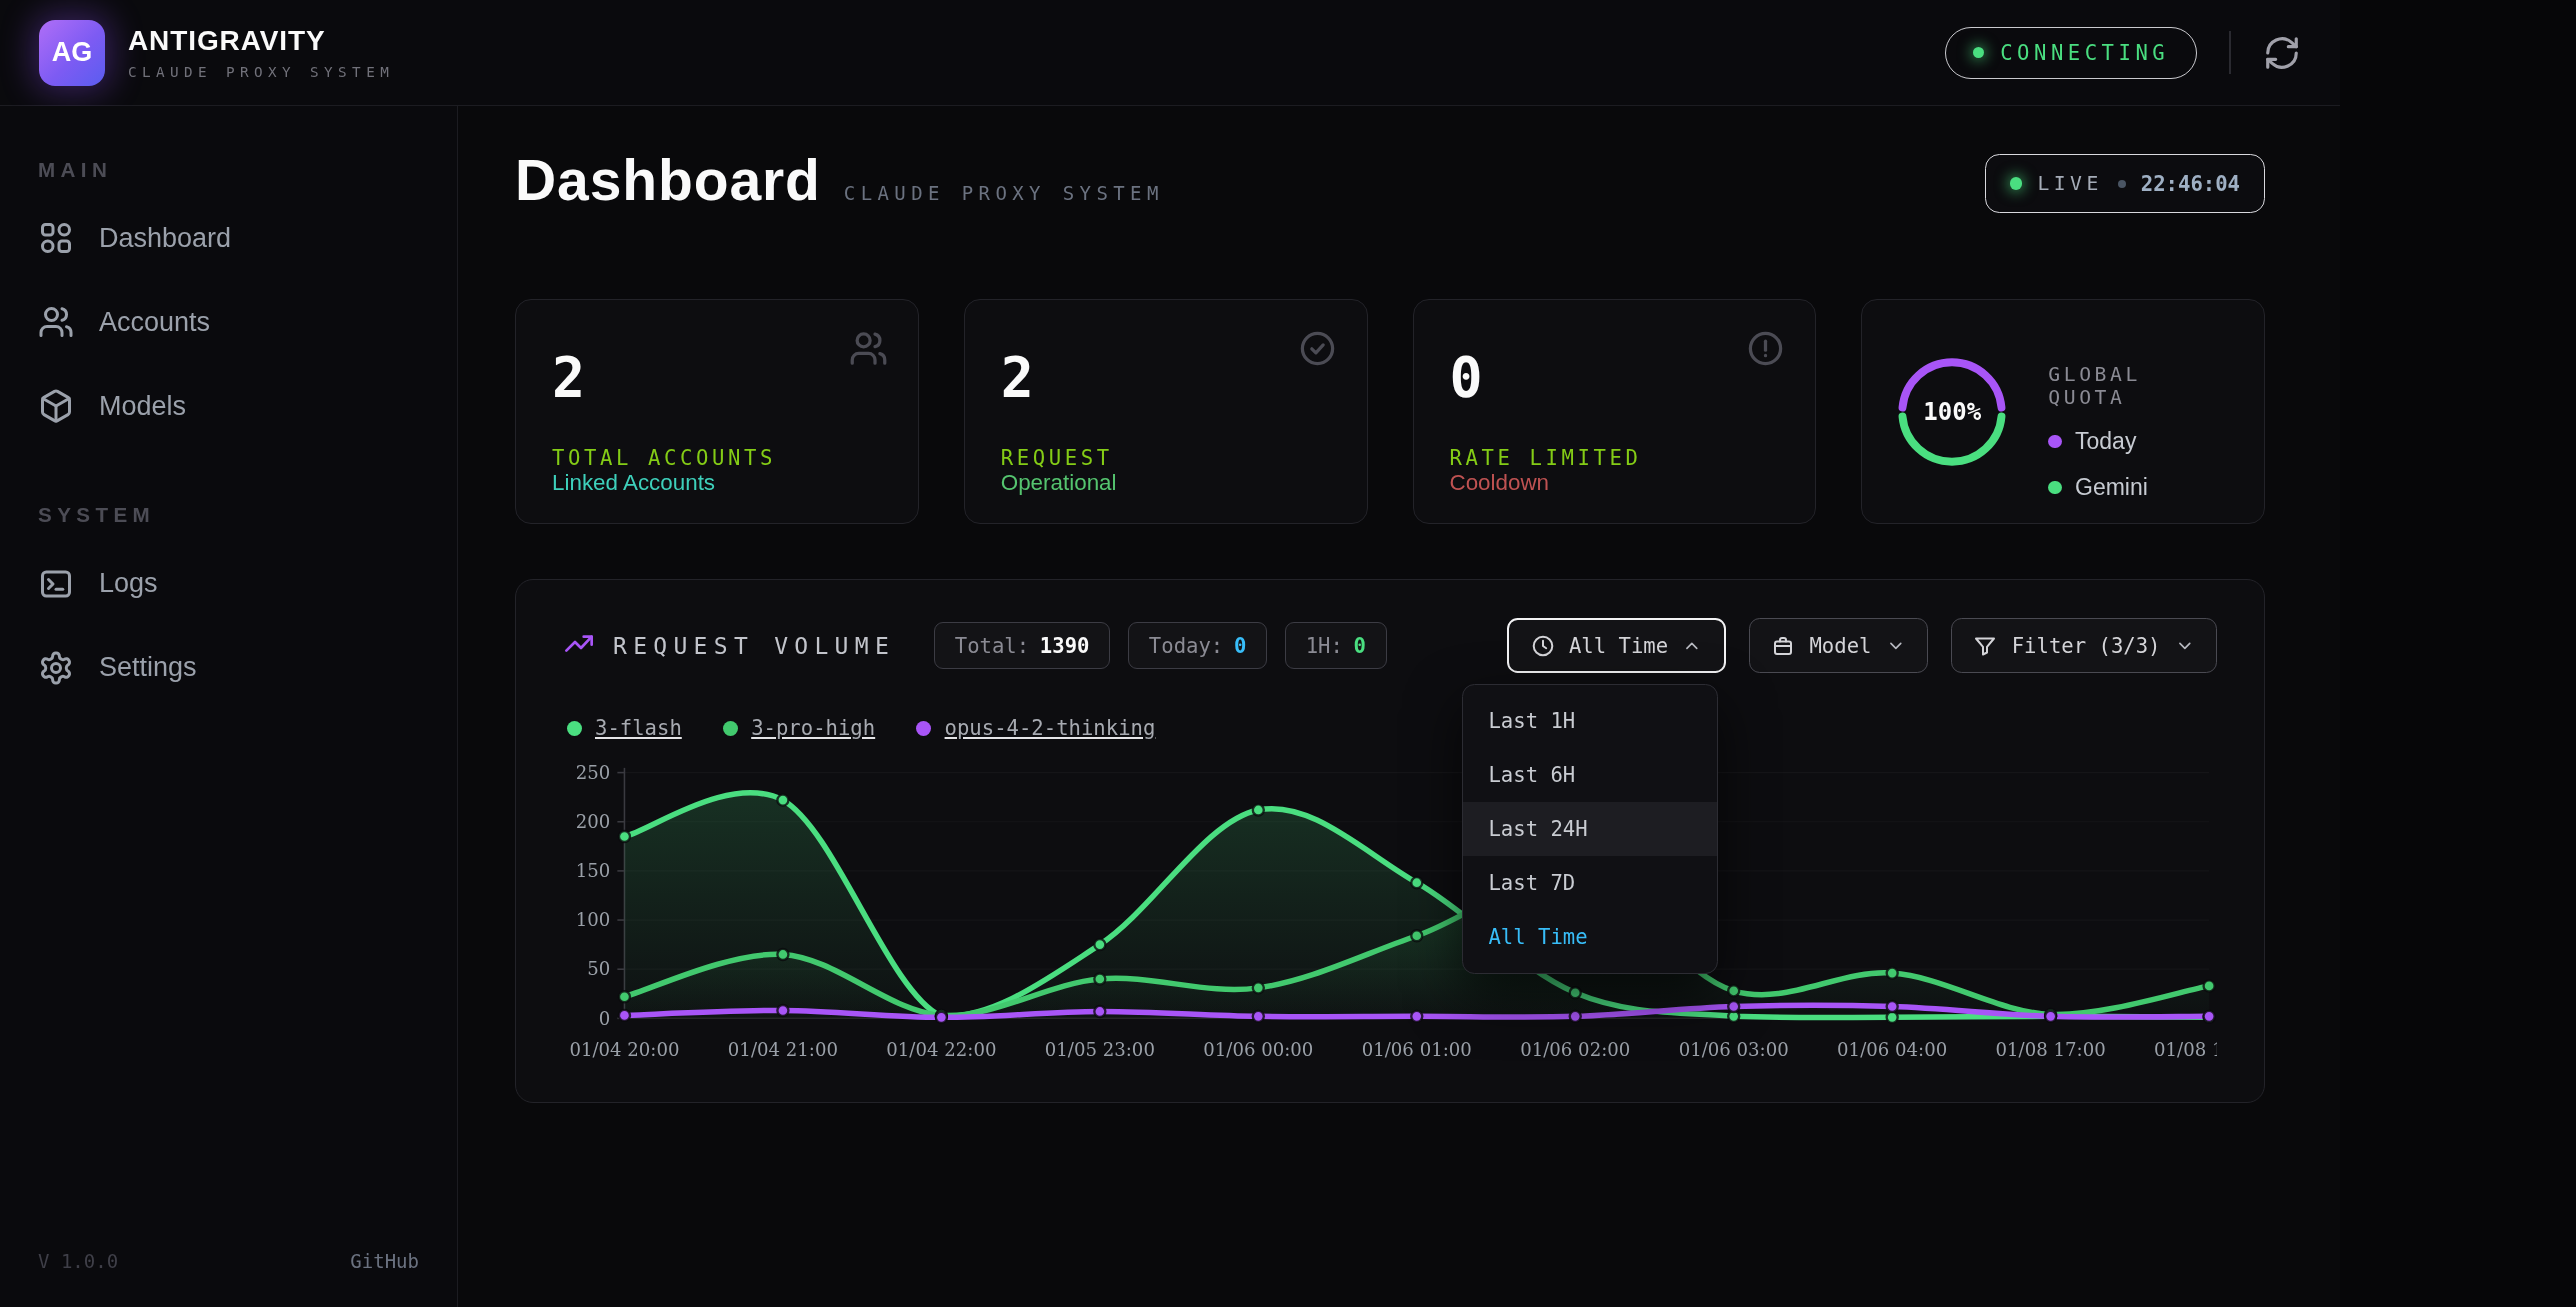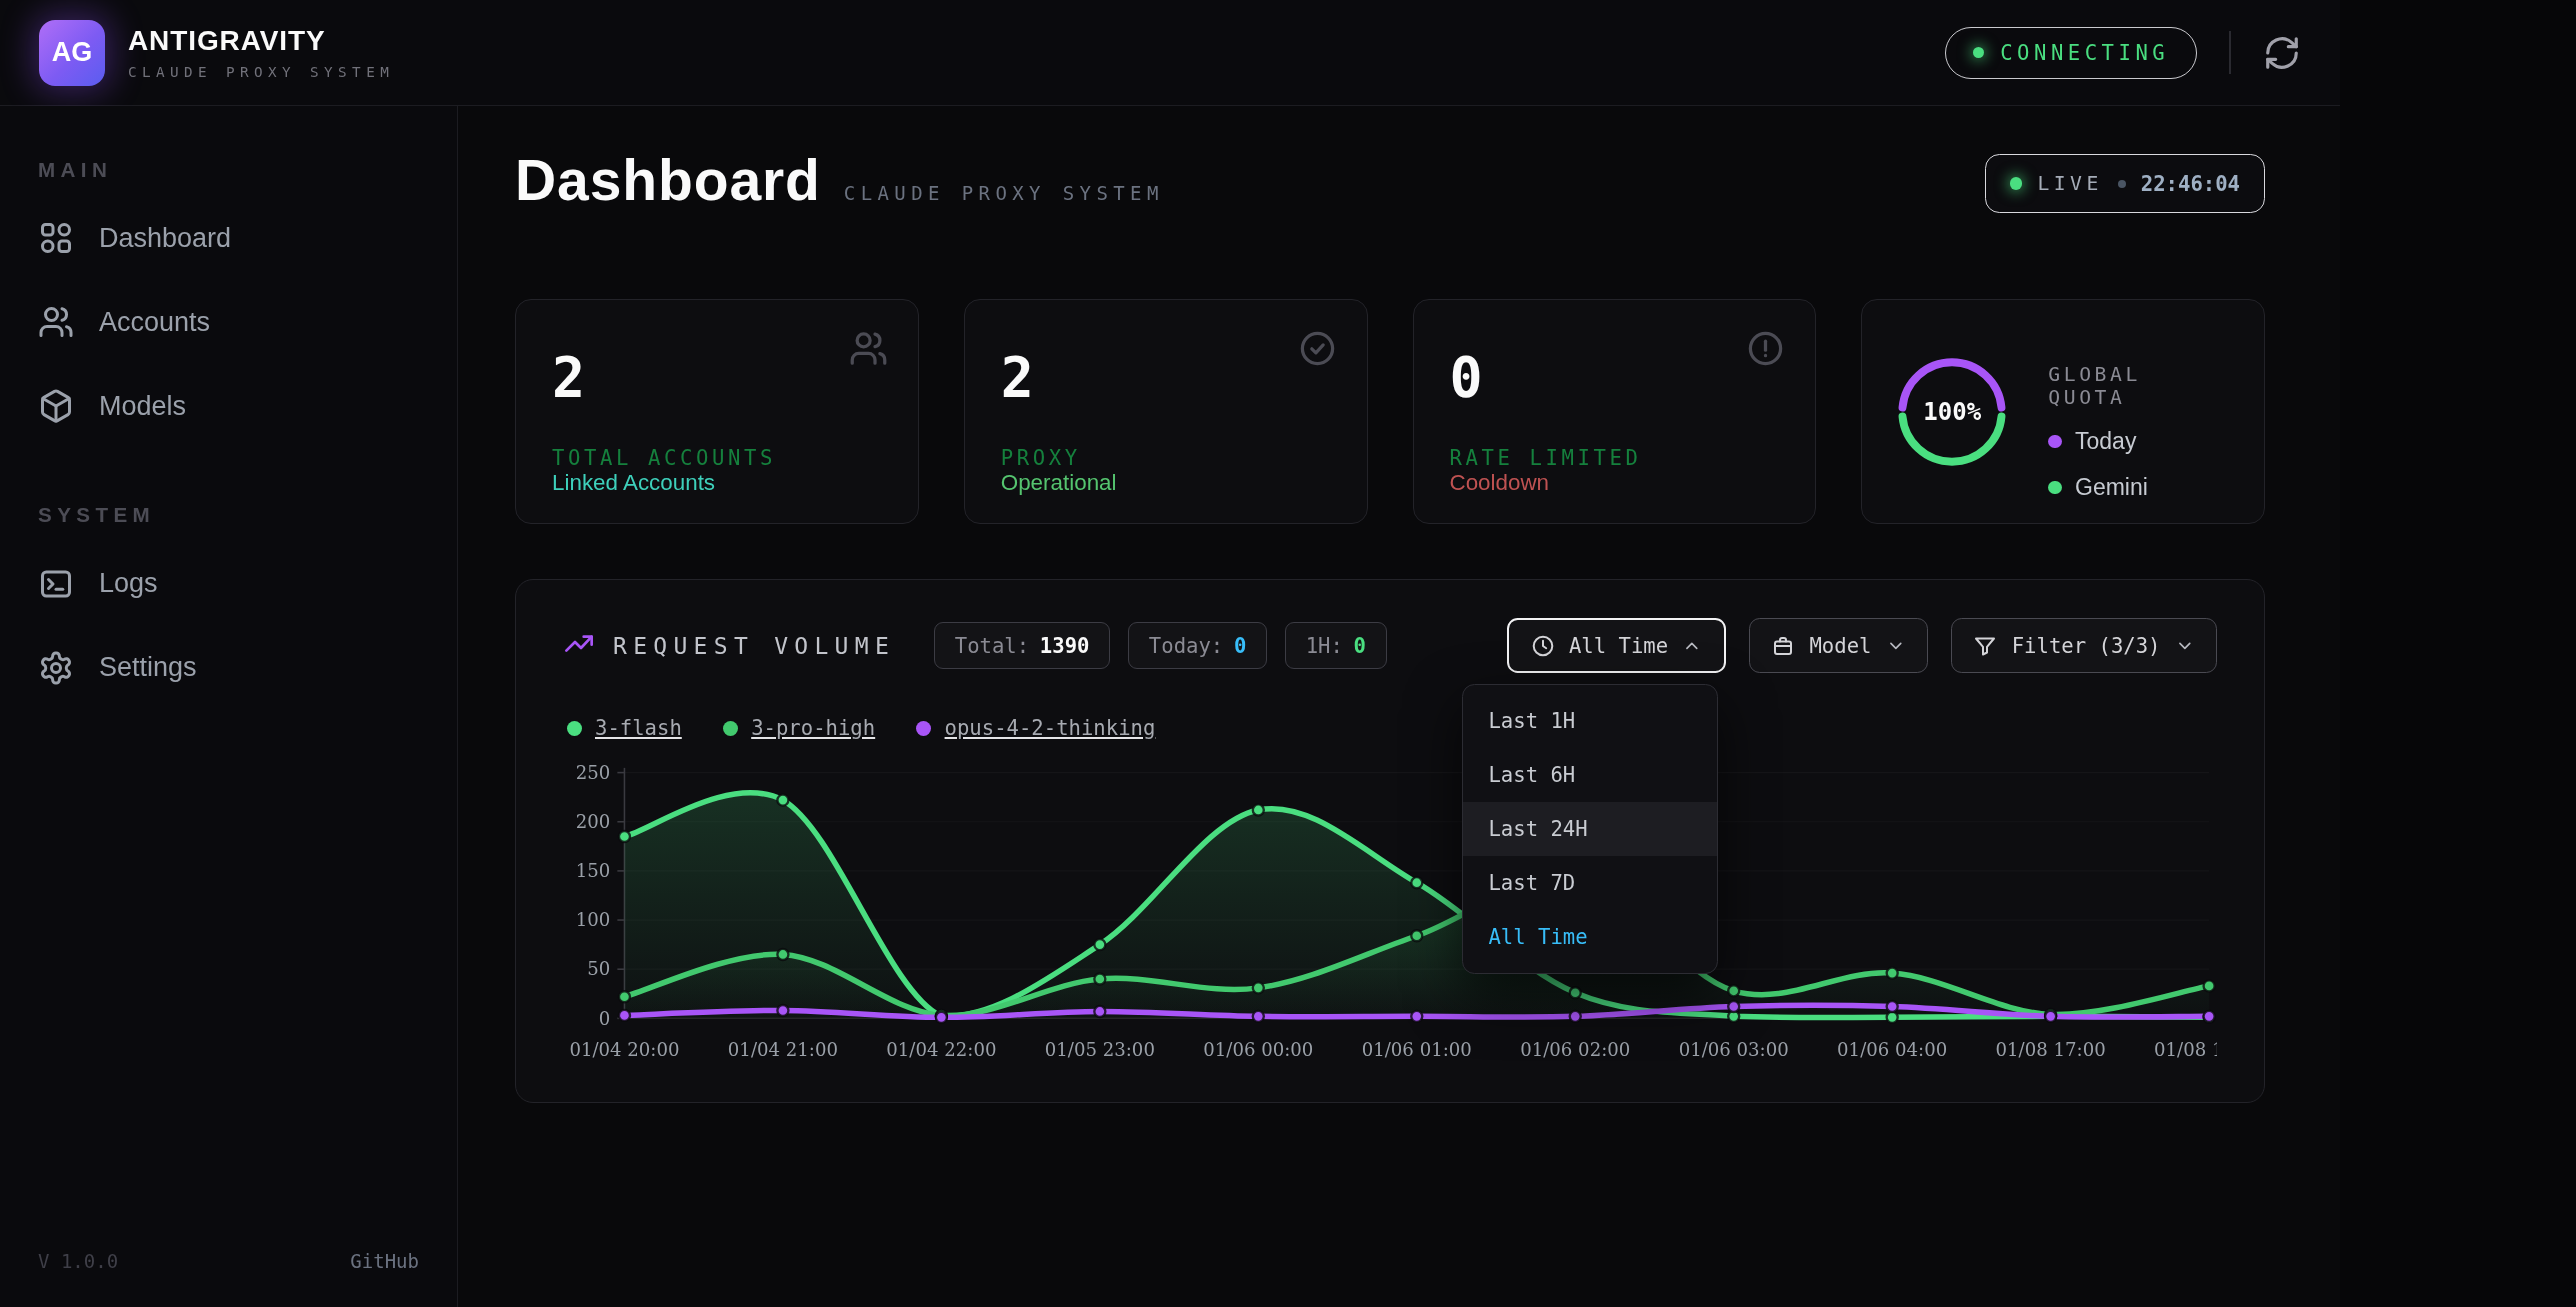--- a/index.html
+++ b/index.html
@@ -76,21 +76,21 @@
 
   
   .stats { margin-top:86px; display:grid; grid-template-columns:repeat(4,1fr); gap:45px; }
   .card {
     position:relative; height:225px; border:1.3px solid #232329; border-radius:16px;
     background:#0d0d10; padding:30px 36px;
   }
   .card .corner-icon { position:absolute; top:29px; right:30px; width:39px; height:39px; color:#4b4b54; }
   .card .corner-icon svg { width:100%; height:100%; }
   .card .value { margin-top:19.7px; font-size:55px; font-weight:bold; color:#fafafa; line-height:1; }
-  .card .label { margin-top:41px; font-size:20.6px; letter-spacing:3.6px; color:#15803d; }
+  .card .label { margin-top:41px; font-size:20.6px; letter-spacing:3.6px; color:#84cc16; }
   .card .sub { margin-top:0; font-size:22.4px; }
 
   .quota-card { display:flex; align-items:center; gap:38px; padding:30px 32px; }
   .ring-wrap { position:relative; width:116px; height:116px; flex:0 0 116px; }
   .ring-wrap svg { width:116px; height:116px; }
   .ring-center {
     position:absolute; inset:0; display:flex; align-items:center; justify-content:center;
     font-size:24px; font-weight:bold; color:#fafafa;
   }
   .quota-info .label { font-size:19.7px; letter-spacing:3.6px; color:#8b8b94; }
@@ -255,21 +255,21 @@
             <div class="value mono">2</div>
             <div class="label mono">TOTAL ACCOUNTS</div>
             <div class="sub" style="color: rgb(62, 208, 187);">Linked Accounts</div>
           </div>
           <div class="card">
             <div class="corner-icon"><svg viewBox="0 0 24 24" fill="none" stroke="currentColor" stroke-width="2" stroke-linecap="round" stroke-linejoin="round">
                 <circle cx="12" cy="12" r="9.3"></circle>
                 <polyline points="8.5 12.2 11 14.7 15.5 9.8"></polyline>
               </svg></div>
             <div class="value mono">2</div>
-            <div class="label mono">PROXY</div>
+            <div class="label mono">REQUEST</div>
             <div class="sub" style="color: rgb(85, 196, 111);">Operational</div>
           </div>
           <div class="card">
             <div class="corner-icon"><svg viewBox="0 0 24 24" fill="none" stroke="currentColor" stroke-width="2" stroke-linecap="round" stroke-linejoin="round">
                 <circle cx="12" cy="12" r="9.3"></circle>
                 <line x1="12" y1="7.5" x2="12" y2="13"></line>
                 <line x1="12" y1="16.3" x2="12" y2="16.4"></line>
               </svg></div>
             <div class="value mono">0</div>
             <div class="label mono">RATE LIMITED</div>

